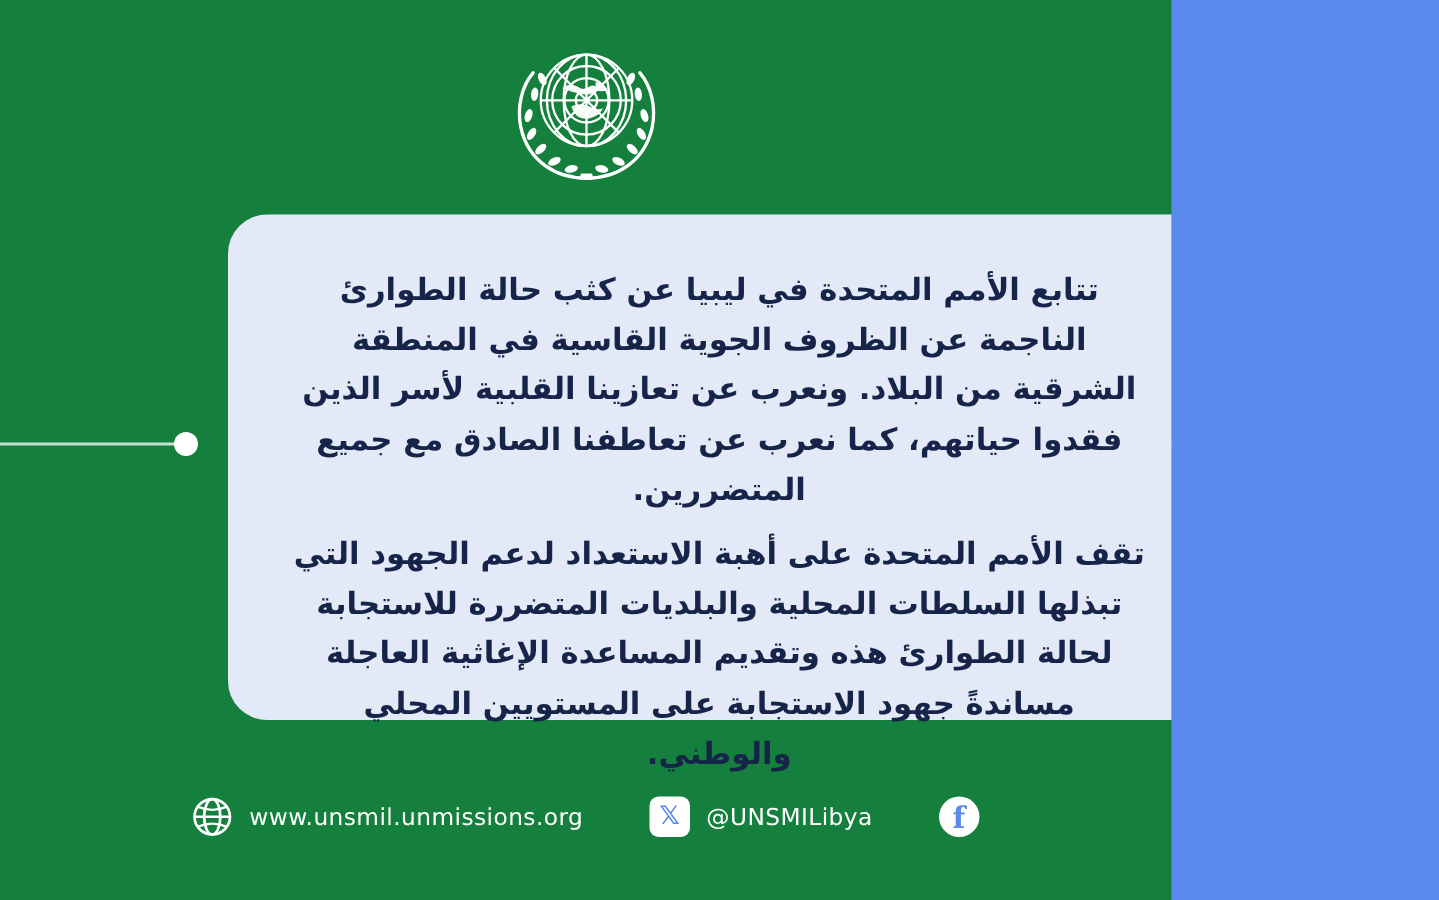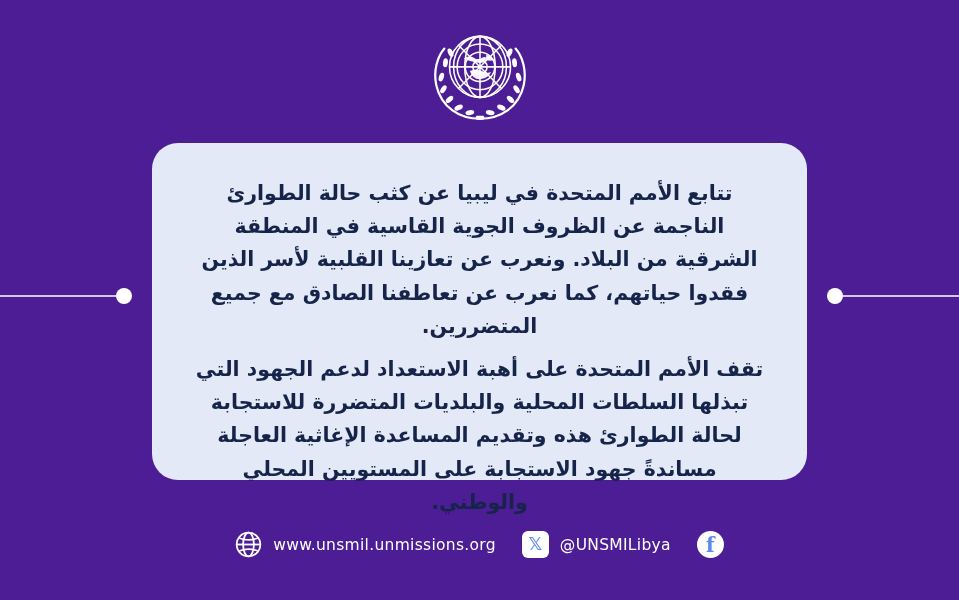--- a/index.html
+++ b/index.html
@@ -10,23 +10,23 @@
     width: 959px;
     height: 600px;
     background: #5b8aed;
     font-family: "DejaVu Sans", "Liberation Sans", sans-serif;
     overflow: hidden;
     position: relative;
   }
 
   .poster {
     position: relative;
-    width: 959px;
+    width: 781px;
     height: 600px;
-    background: #4c1d95;
+    background: #15803d;
     overflow: hidden;
   }
 
   
   .emblem-wrap {
     position: absolute;
     top: 18px;
     left: 0;
     width: 100%;
     display: flex;
@@ -90,21 +90,21 @@
 
   
   .footer {
     position: absolute;
     left: 0;
     bottom: 42px;
     width: 100%;
     display: flex;
     justify-content: center;
     align-items: center;
-    gap: 26px;
+    gap: 44px;
   }
   .f-item {
     display: flex;
     align-items: center;
     gap: 11px;
   }
   .f-item .label {
     color: #ffffff;
     font-size: 15.5px;
     letter-spacing: 0.3px;

